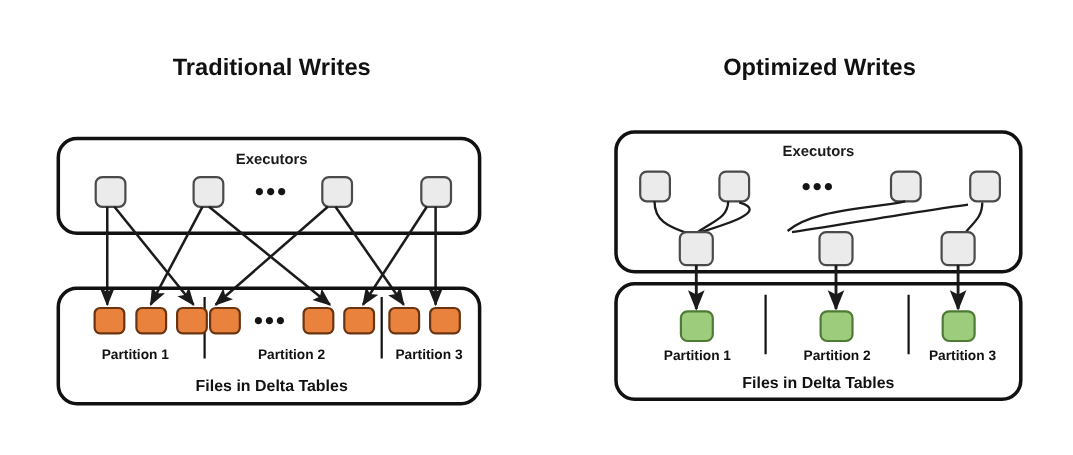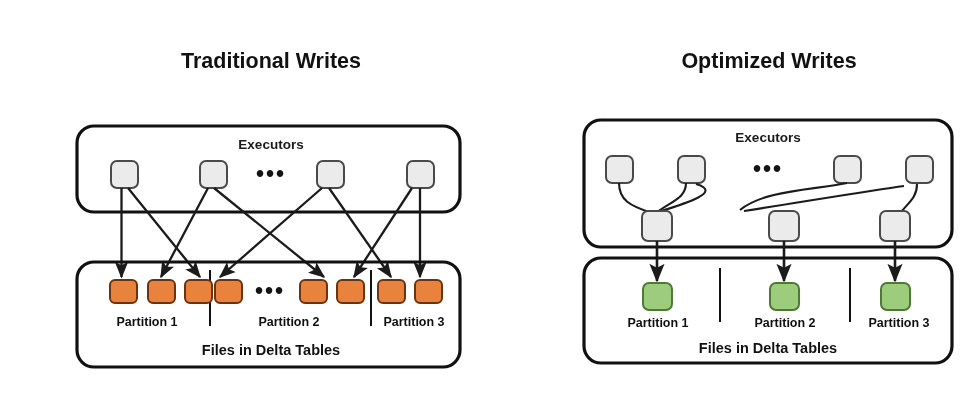--- a/index.html
+++ b/index.html
@@ -1,18 +1,18 @@
 <!DOCTYPE html>
 <html><head>
 <meta charset="utf-8">
 <style>
   html,body{margin:0;padding:0;background:#ffffff;}
   body{width:975px;height:414px;overflow:hidden;
        font-family:"Liberation Sans","DejaVu Sans",sans-serif;}
-  #root{position:relative;width:909px;height:414px;padding-left:24px;}
+  #root{position:relative;width:909px;height:414px;}
   svg{display:block;}
   .ttl{font-size:21.5px;font-weight:600;fill:#111111;}
   .cap{font-size:13.5px;font-weight:600;fill:#1a1a1a;}
   .plabel{font-size:12.5px;font-weight:700;fill:#111111;}
   .ftitle{font-size:14.5px;font-weight:700;fill:#111111;}
   .dots{font-size:23px;font-weight:900;fill:#141414;letter-spacing:2px;}
 </style>
 </head>
 <body>
 

